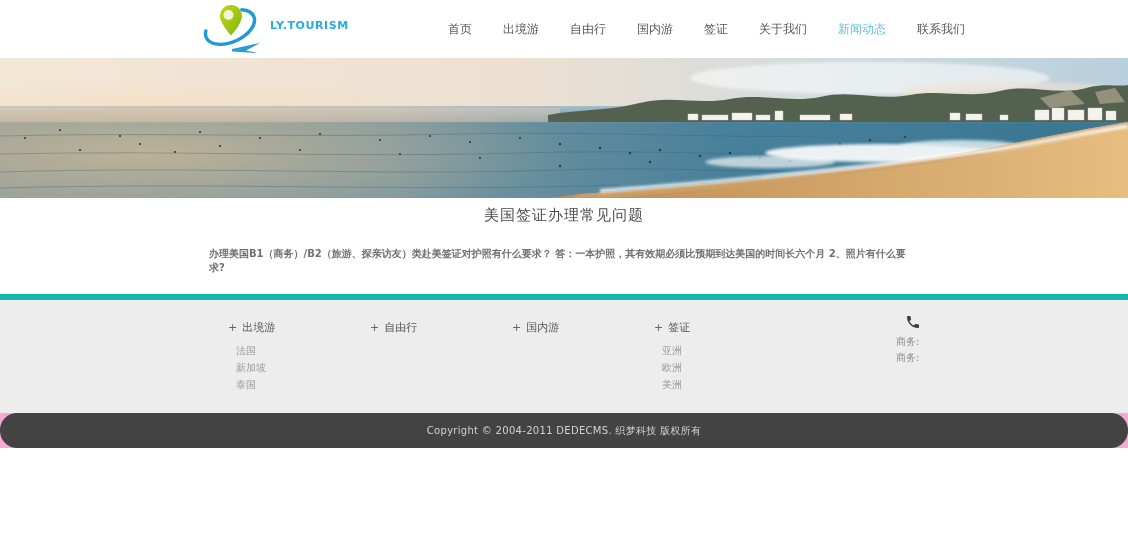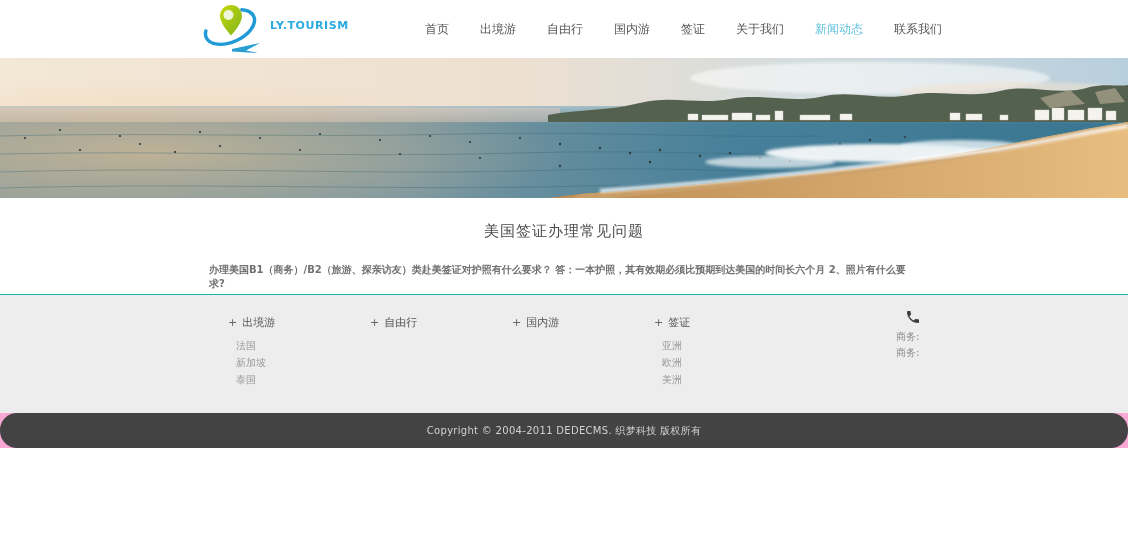--- a/index.html
+++ b/index.html
@@ -8,36 +8,36 @@
     width:1128px; height:541px; position:relative; overflow:hidden;
     font-family:"DejaVu Sans","Liberation Sans",sans-serif;
   }
   .page { position:relative; width:1128px; height:541px; background:#f9a8d4; }
 
   
   .header { position:relative; height:58px; background:#fff; }
   .logo { position:absolute; left:202px; top:2px; display:flex; align-items:center; height:54px; cursor:pointer; }
   .logo svg { display:block; }
   .logo-text { color:var(--accent-blue,#29abe2); font-size:11px; font-weight:bold; letter-spacing:.6px; margin-left:4px; margin-top:-8px; }
-  .nav { position:absolute; left:425px; top:0; height:58px; display:flex; align-items:center; }
+  .nav { position:absolute; left:448px; top:0; height:58px; display:flex; align-items:center; }
   .nav ul { list-style:none; display:flex; gap:31px; }
   .nav li { font-size:12px; color:#565656; cursor:pointer; white-space:nowrap; }
   .nav li.active { color:var(--nav-active,#5fc0df);font-family:Liberation Mono, monospace; }
 
   
   .hero { width:1128px; height:140px; overflow:hidden; position:relative; }
   .hero svg { display:block; width:1128px; height:140px; }
 
   
   .article { height:96px; background:#fff; }
-  .article-title { padding-top:24px; text-align:center; font-size:15px; font-weight:normal; color:#4c4c4c; letter-spacing:1px; }
+  .article-title { padding-top:8px; text-align:center; font-size:15px; font-weight:normal; color:#4c4c4c; letter-spacing:1px; }
   .article-body { width:710px; margin:22px auto 0; font-size:10px; color:#707070; text-align:left; line-height:14px;font-weight:bold; }
 
   
-  .footer { position:relative; height:119px; background:var(--footer-bg,#ededed); border-top:1px solid #14b8a6; }
+  .footer { position:relative; height:119px; background:var(--footer-bg,#ededed); border-top:6px solid #14b8a6; }
   .f-col { position:absolute; top:20px; width:140px; }
   .f-col-1 { left:228px; } .f-col-2 { left:370px; } .f-col-3 { left:512px; } .f-col-4 { left:654px; }
   .f-col-title { font-size:11px; color:#555; cursor:pointer; }
   .f-col-title .plus { margin-right:5px; color:#666; }
   .f-col ul { list-style:none; margin-top:7px;margin-left:8px; }
   .f-col li { font-size:10px; color:#999; line-height:17px; cursor:pointer; }
   .f-contact { position:absolute; left:878px; top:14px; width:70px; }
   .f-contact .ph { display:block; margin:0 auto 4px; width:16px; height:16px; }
   .f-contact .line { font-size:10px; color:#8a8a8a; line-height:16px; padding-left:18px; }
 

